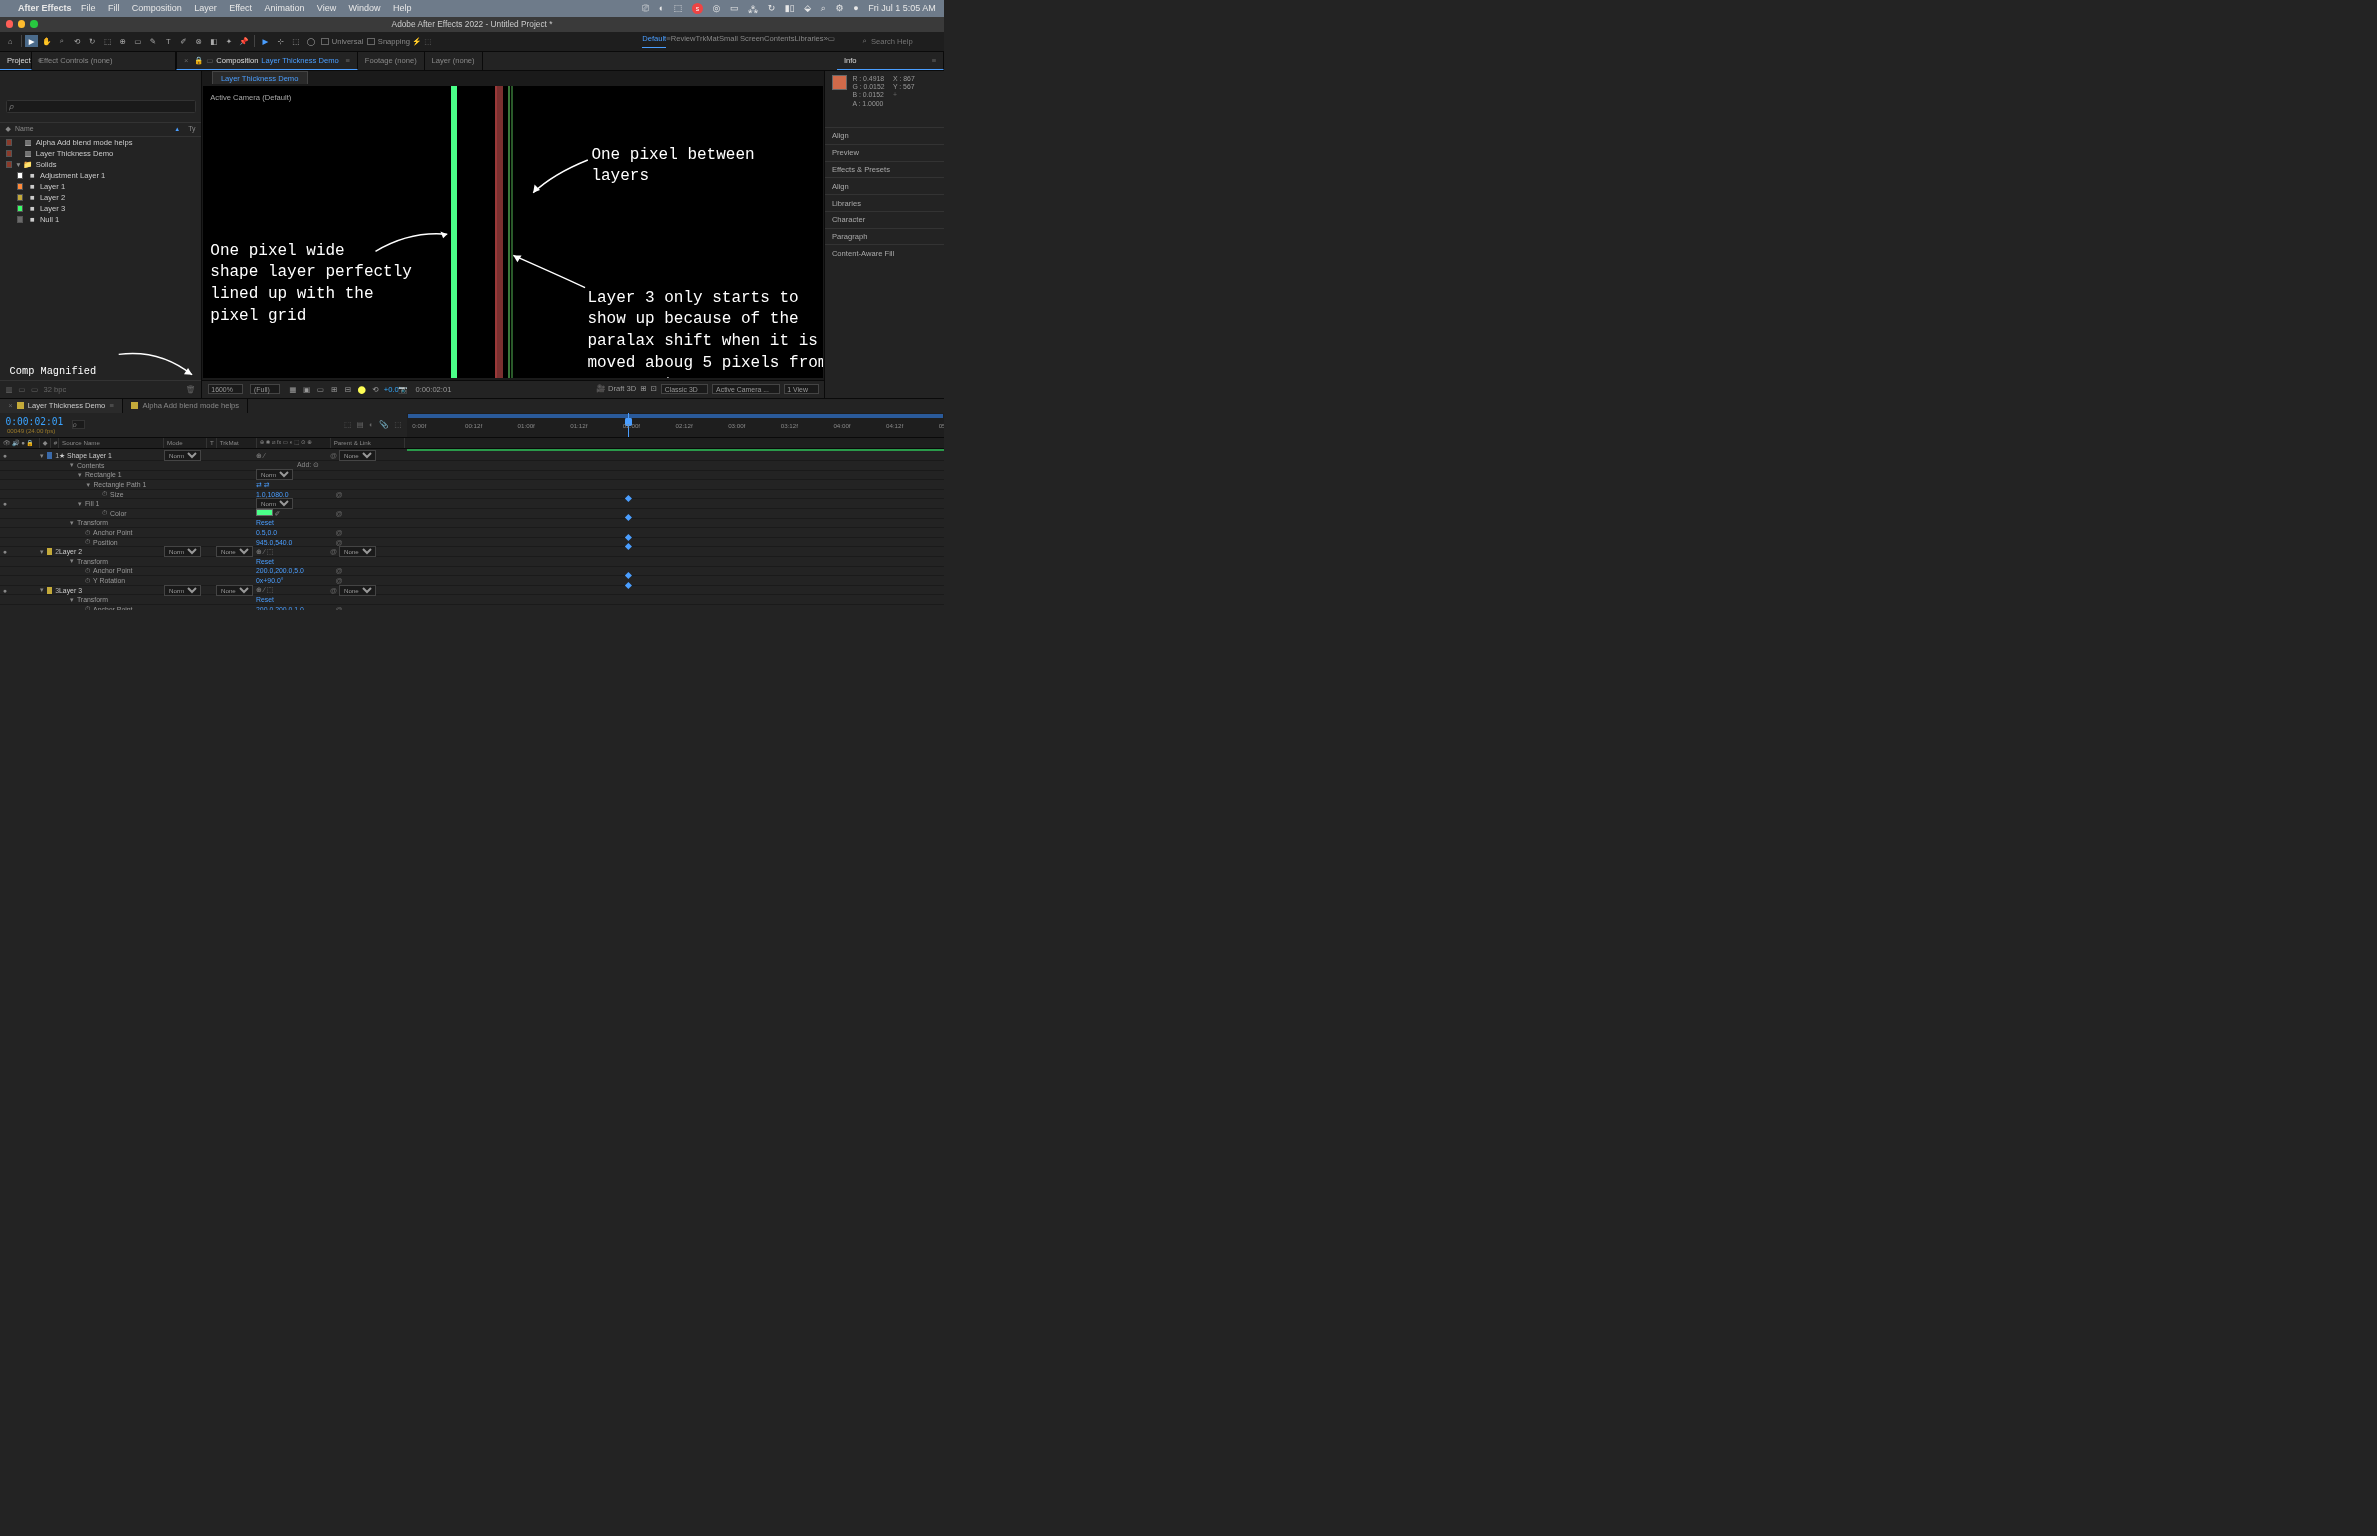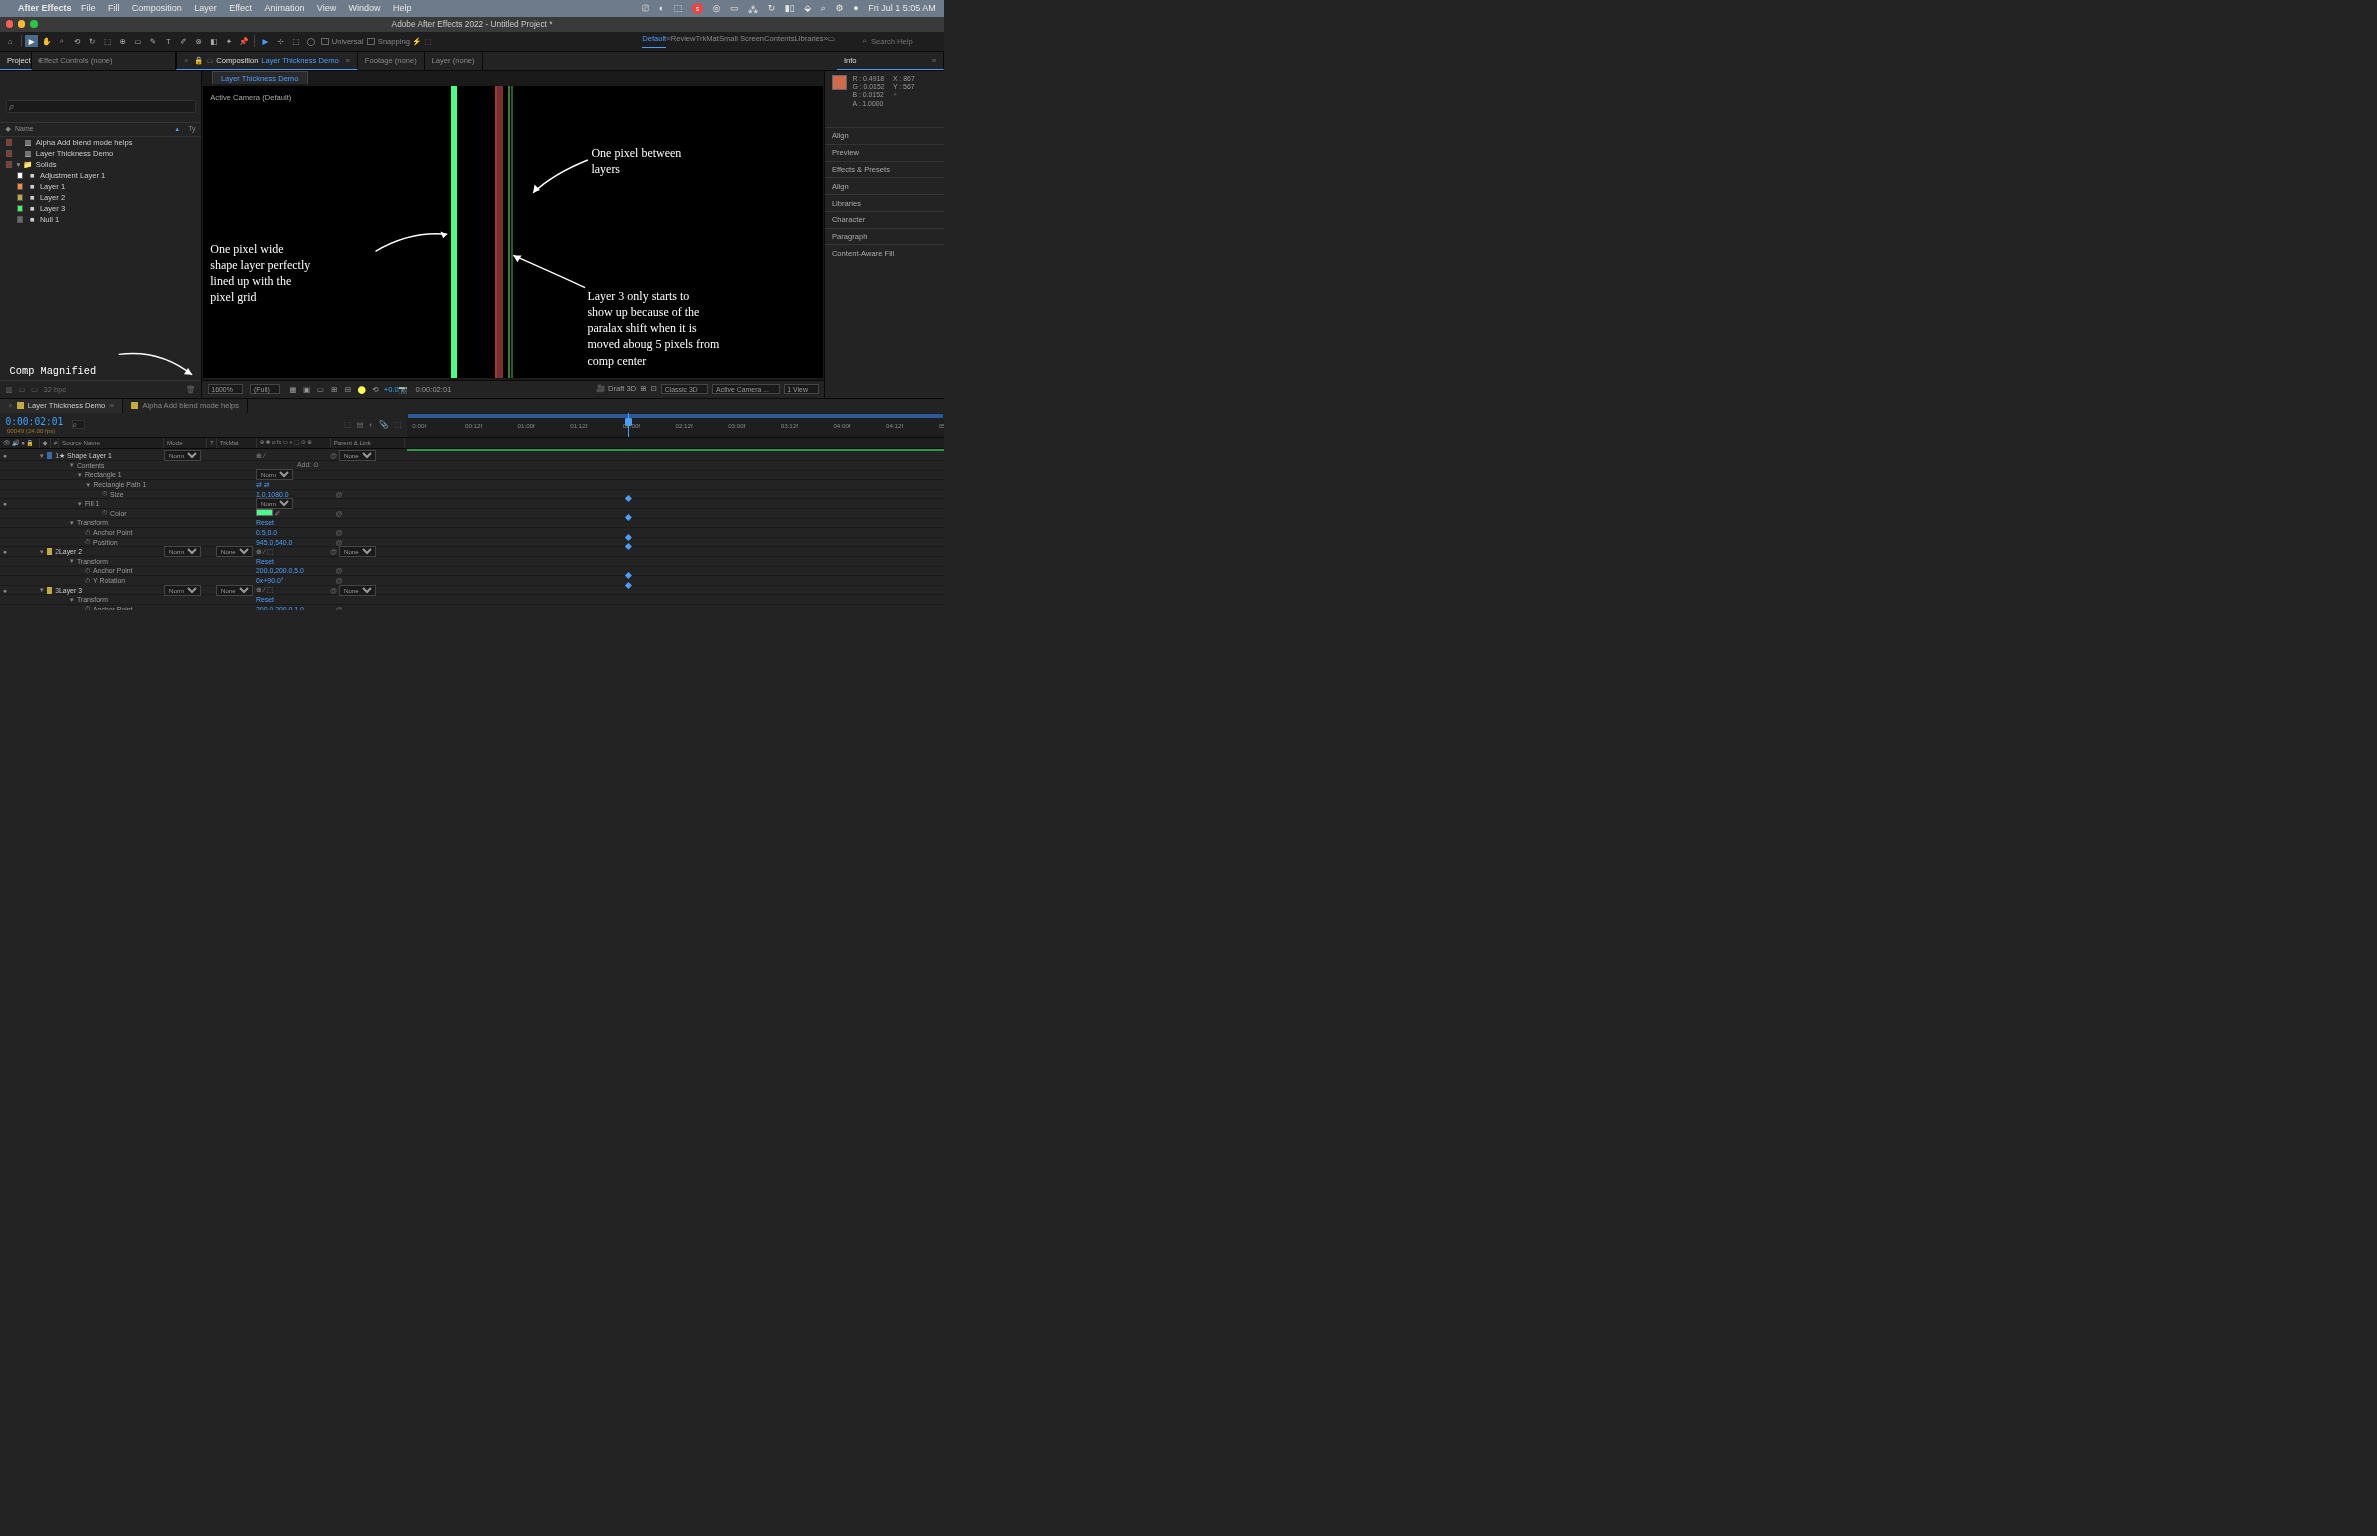--- a/index.html
+++ b/index.html
@@ -66,21 +66,21 @@
 
 .comp-tabs { height: 13.8px; display: flex; padding-left: 9.6px; }
 .comp-tab { padding: 2.1px 8.3px; font-size: 7.6px; background: #2a2a2a; color: #4a9eff; border: 0.7px solid #444; border-bottom: none; cursor: pointer; }
 .viewport { flex: 1; background: #000; position: relative; margin: 1.4px; overflow: hidden; }
 .viewport .active-cam { position: absolute; top: 6.9px; left: 6.9px; font-size: 7.6px; color: #aaa; }
 .viewport .shape-green { position: absolute; left: 248px; top: 0; bottom: 0; width: 5.5px; background: #4aff88; }
 .viewport .bar-red { position: absolute; left: 292px; top: 0; bottom: 0; width: 1.4px; background: #9a3838; }
 .viewport .bar-red2 { position: absolute; left: 294px; top: 0; bottom: 0; width: 5.5px; background: #7a3030; }
 .viewport .bar-grn2 { position: absolute; left: 305px; top: 0; bottom: 0; width: 1.4px; background: #3a7a3a; }
 .viewport .bar-grn3 { position: absolute; left: 308px; top: 0; bottom: 0; width: 1.4px; background: #2a5a2a; }
-.viewport .annot { position: absolute; color: #fff; font-family: Liberation Serif, serif; font-size: 12px; line-height: 1.35; }
+.viewport .annot { position: absolute; color: #fff; font-family: Liberation Mono, monospace; font-size: 16px; line-height: 1.35; }
 .viewport svg.arrow { position: absolute; overflow: visible; }
 .comp-footer { height: 18px; background: #232323; border-top: 0.7px solid #0a0a0a; display: flex; align-items: center; padding: 0 5.5px; gap: 6.9px; font-size: 7.6px; color: #999; }
 .comp-footer select, .comp-footer .dd { background: #1a1a1a; border: 0.7px solid #444; color: #999; font-size: 6.9px; padding: 0.7px 9.6px 0.7px 2.8px; }
 .comp-footer .icons { display: flex; gap: 2.8px; }
 .comp-footer .icons span { width: 11px; text-align: center; cursor: pointer; }
 .comp-footer .tc { color: #999; }
 .comp-footer .right-drops { margin-left: auto; display: flex; gap: 4px; }
 
 
 .info-panel { padding: 4.1px 6.9px; font-size: 6.9px; color: #999; }

